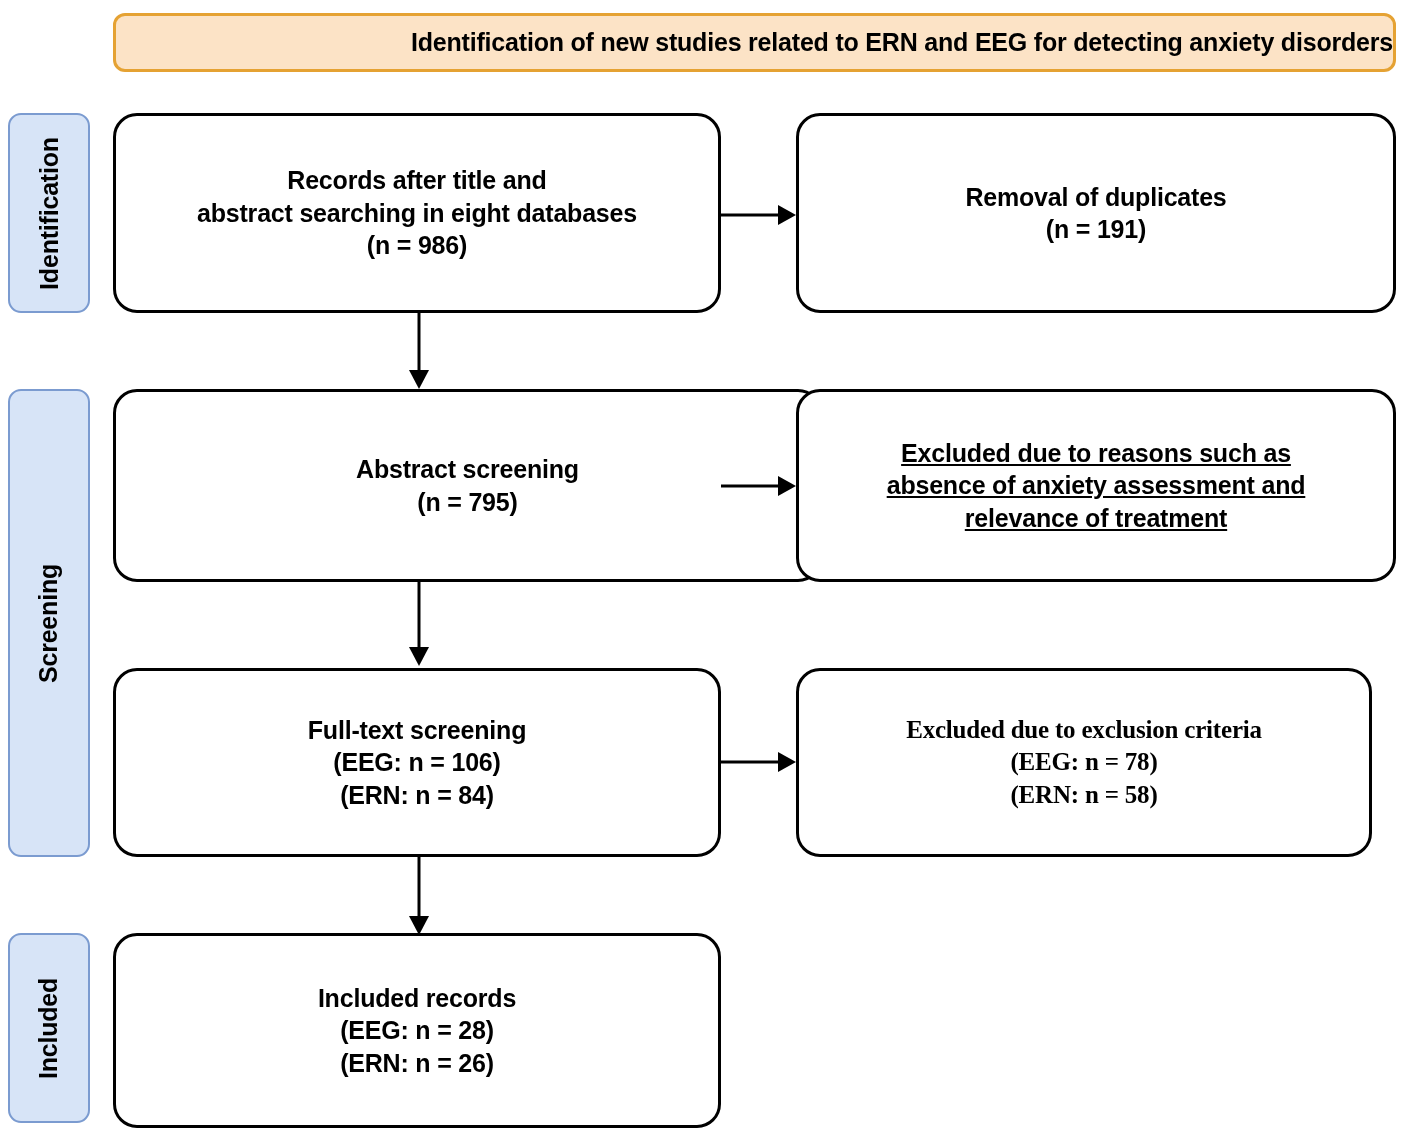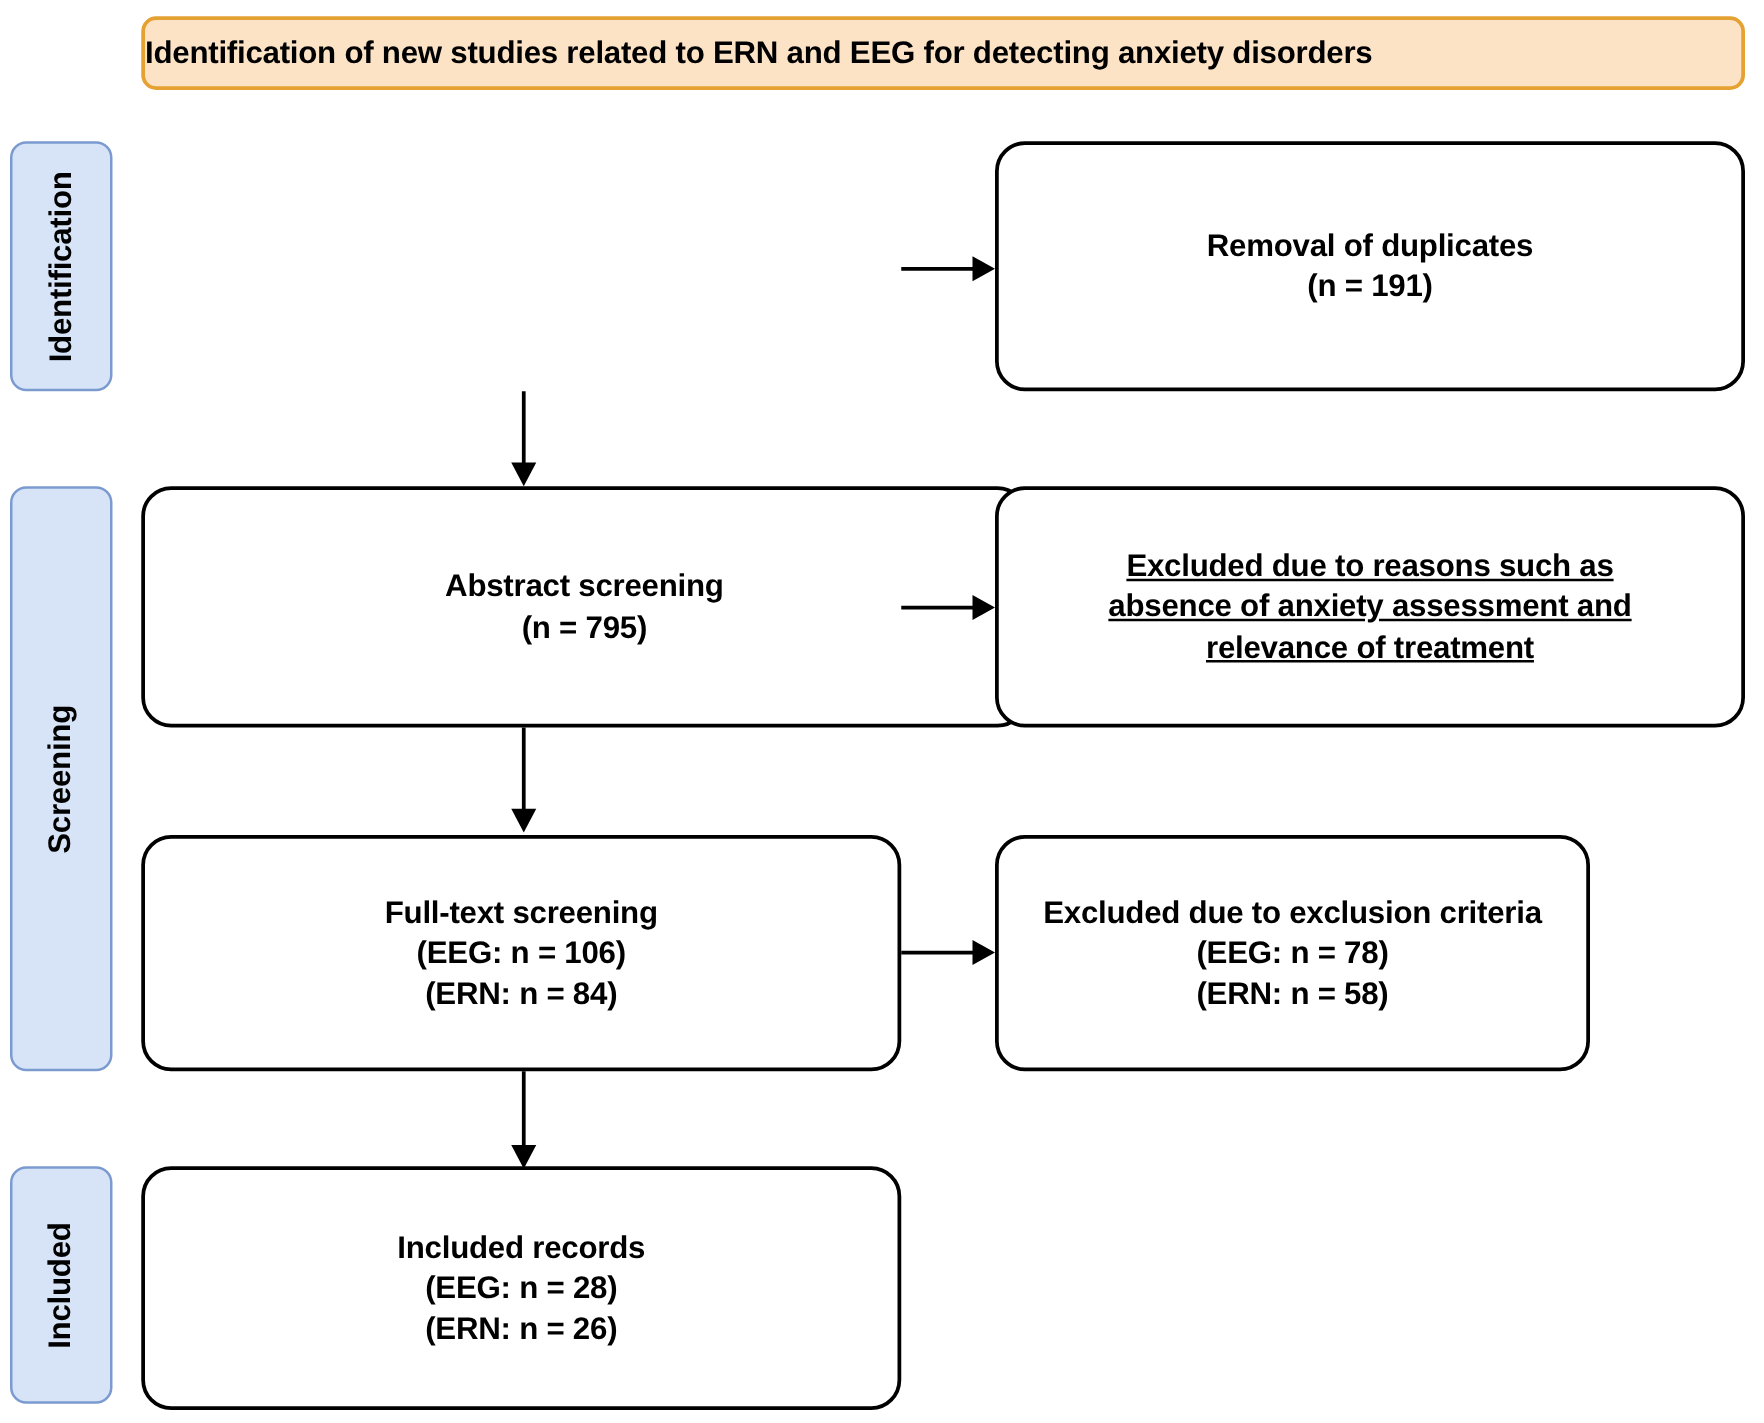--- a/index.html
+++ b/index.html
@@ -24,21 +24,21 @@
     left: 113px;
     top: 13px;
     width: 1283px;
     height: 59px;
     box-sizing: border-box;
     background: #FCE3C6;
     border: 3px solid #E5A233;
     border-radius: 12px;
     display: flex;
     align-items: center;
-    justify-content: flex-start;
+    justify-content: flex-end;
   }
   .title-banner .t {
     font-size: 25px;
     font-weight: bold;
     color: #000000;
     letter-spacing: -0.2px;
     text-align: center;
     line-height: 1.1;
   }
 
@@ -102,20 +102,27 @@
   </div>
 
   <div class="stage" style="left:8px; top:389px; width:82px; height:468px;">
     <span class="vtext">Screening</span>
   </div>
 
   <div class="stage" style="left:8px; top:933px; width:82px; height:190px;">
     <span class="vtext">Included</span>
   </div>
 
+  <div class="box" style="left:113px; top:113px; width:608px; height:200px;">
+    <div class="lines">
+      <div>Records after title and</div>
+      <div>abstract searching in eight databases</div>
+      <div>(n = 986)</div>
+    </div>
+  </div>
 
   <div class="box" style="left:796px; top:113px; width:600px; height:200px;align-items:center;">
     <div class="lines">
       <div>Removal of duplicates</div>
       <div>(n = 191)</div>
     </div>
   </div>
 
   <div class="conn" style="left:721px; top:198px;">
     <svg width="80" height="34" viewBox="0 0 80 34">
@@ -161,21 +168,21 @@
   </div>
 
   <div class="box" style="left:113px; top:668px; width:608px; height:189px;">
     <div class="lines">
       <div>Full-text screening</div>
       <div>(EEG: n = 106)</div>
       <div>(ERN: n = 84)</div>
     </div>
   </div>
 
-  <div class="box" style="left:796px; top:668px; width:476px; height:189px;">
+  <div class="box" style="left:796px; top:668px; width:576px; height:189px;font-family:Liberation Serif, serif;">
     <div class="lines">
       <div>Excluded due to exclusion criteria</div>
       <div>(EEG: n = 78)</div>
       <div>(ERN: n = 58)</div>
     </div>
   </div>
 
   <div class="conn" style="left:721px; top:745px;">
     <svg width="80" height="34" viewBox="0 0 80 34">
       <line x1="0" y1="17" x2="62" y2="17" stroke="#000" stroke-width="3"></line>

